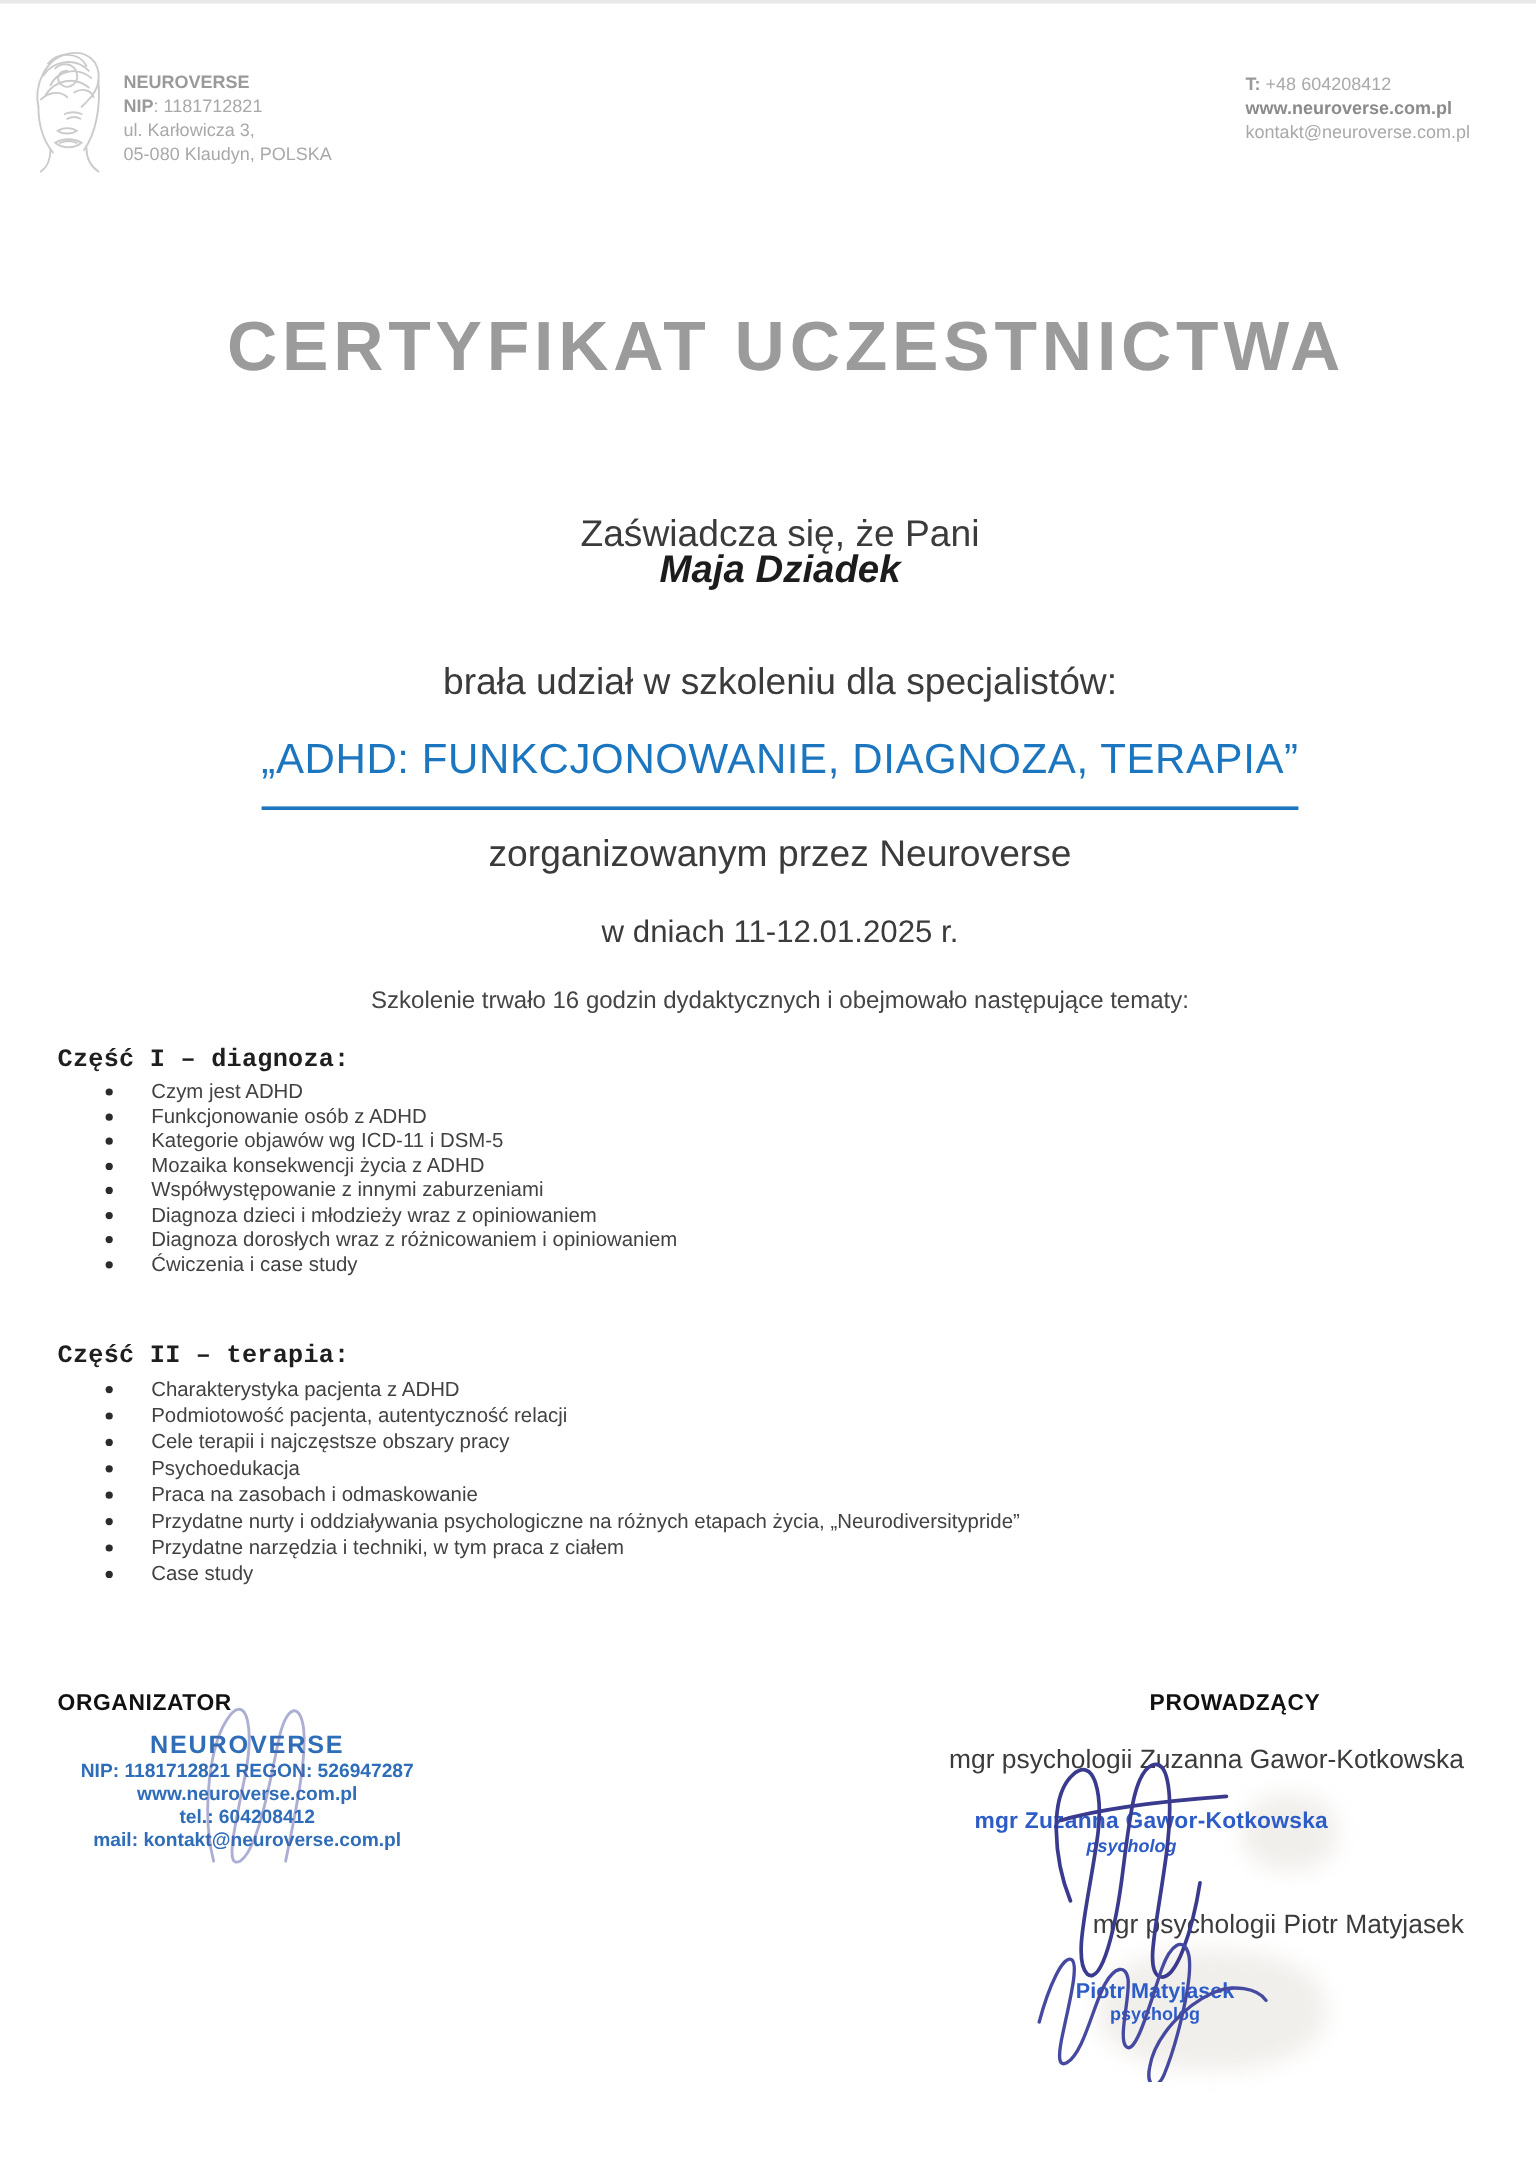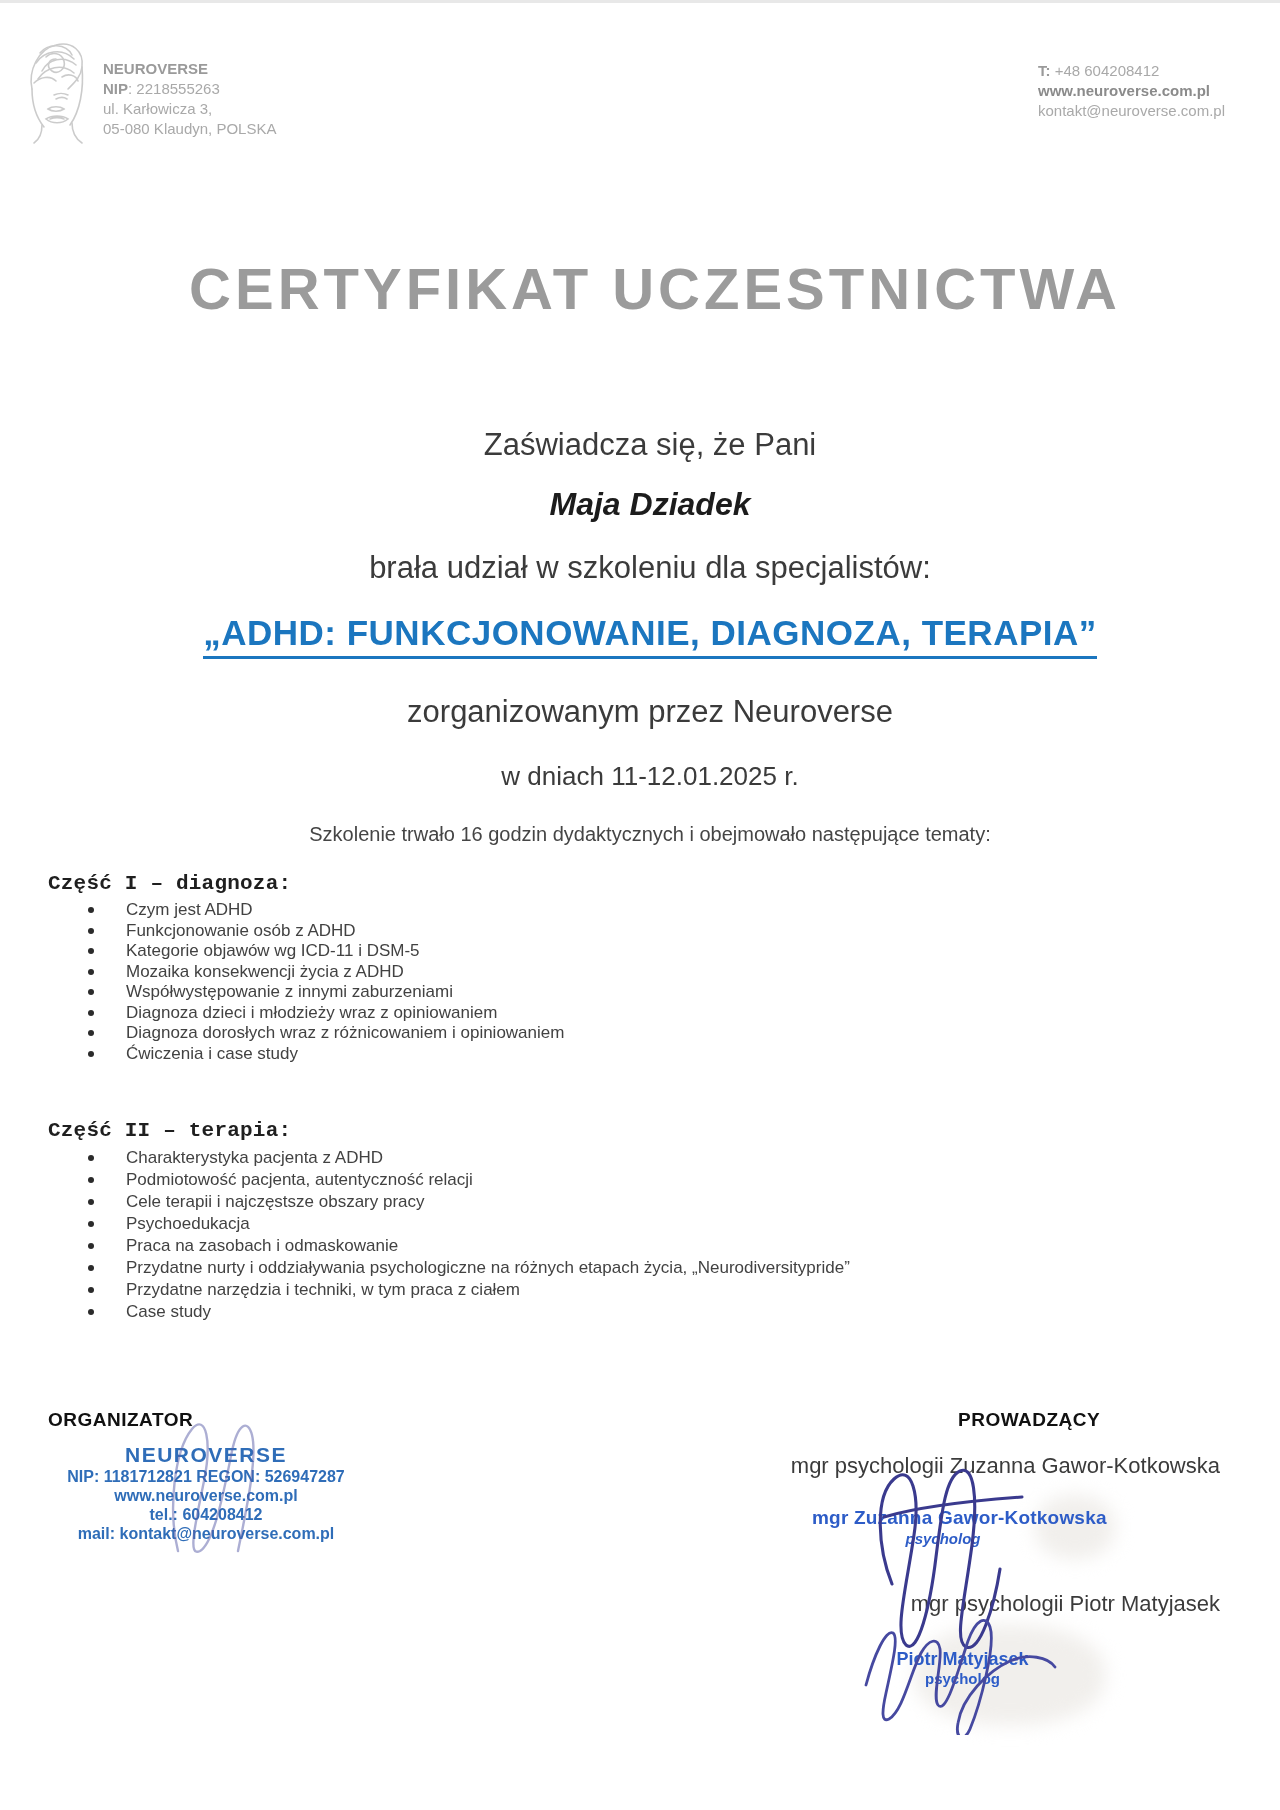--- a/index.html
+++ b/index.html
@@ -25,26 +25,26 @@
   .hdr-strong{font-weight:bold;color:#9a9a9a;}
   .hdr-site{font-weight:bold;color:#8b8b8b;}
   
   .cert-title{
     position:absolute;left:30px;top:252px;width:1250px;text-align:center;
     font-size:58px;font-weight:bold;letter-spacing:4px;color:var(--title-gray);
   }
   
   .bodyline{position:absolute;left:20px;width:1260px;text-align:center;color:#3b3b3b;}
   .b1{top:424px;font-size:31px;}
-  .b-name{top:483px;font-size:32px;font-weight:bold;font-style:italic;color:#1c1c1c;}
+  .b-name{top:453px;font-size:32px;font-weight:bold;font-style:italic;color:#1c1c1c;}
   .b2{top:547px;font-size:31px;}
   .b-course{top:610px;font-size:35px;}
   .b-course .course-link{
-    color:var(--accent-blue);font-weight:bold;letter-spacing:.5px;
-    display:inline-block;border-bottom:3px solid var(--accent-blue);padding-bottom:3px;
+    color:var(--accent-blue);font-weight:normal;letter-spacing:.5px;
+    display:inline-block;border-bottom:3px solid var(--accent-blue);padding-bottom:19px;
   }
   .b3{top:691px;font-size:31px;}
   .b4{top:758px;font-size:26px;}
   .b-summary{top:820px;font-size:20px;color:#454545;}
   
   .sec-heading{position:absolute;left:48px;font-size:21px;font-weight:bold;color:#1f1f1f;letter-spacing:.2px;font-family:Liberation Mono, monospace;}
   .sec1-h{top:869px;}
   .sec2-h{top:1116px;}
   .topics{position:absolute;left:48px;list-style:none;font-size:17px;color:#424242;}
   .topics1{top:897px;}
@@ -97,21 +97,21 @@
     <path d="M16 46 C22 40 32 38 38 44 M44 40 C50 36 58 38 60 44"></path>
     <path d="M36 58 C40 56 46 56 50 58 M38 62 C42 60 46 60 49 62"></path>
     <path d="M30 72 C34 69 42 69 46 72 C42 75 34 75 30 72 Z"></path>
     <path d="M28 82 C34 78 44 78 50 82 C44 87 34 87 28 82 Z M32 82 C37 80 41 80 46 82"></path>
     <path d="M14 52 C14 66 18 80 26 90 M64 30 C66 52 62 74 52 88"></path>
     <path d="M24 88 C24 96 22 102 16 106 M54 86 C54 96 58 102 64 106"></path>
   </svg>
 
   <div class="hdr-block hdr-left">
     <div class="hdr-strong">NEUROVERSE</div>
-    <div><span class="hdr-strong">NIP</span><span>: 2218555263</span></div>
+    <div><span class="hdr-strong">NIP</span><span>: 1181712821</span></div>
     <div>ul. Karłowicza 3,</div>
     <div>05-080 Klaudyn, POLSKA</div>
   </div>
 
   <div class="hdr-block hdr-right">
     <div><span class="hdr-strong">T:</span><span> +48 604208412</span></div>
     <div class="hdr-site">www.neuroverse.com.pl</div>
     <div>kontakt@neuroverse.com.pl</div>
   </div>
 

